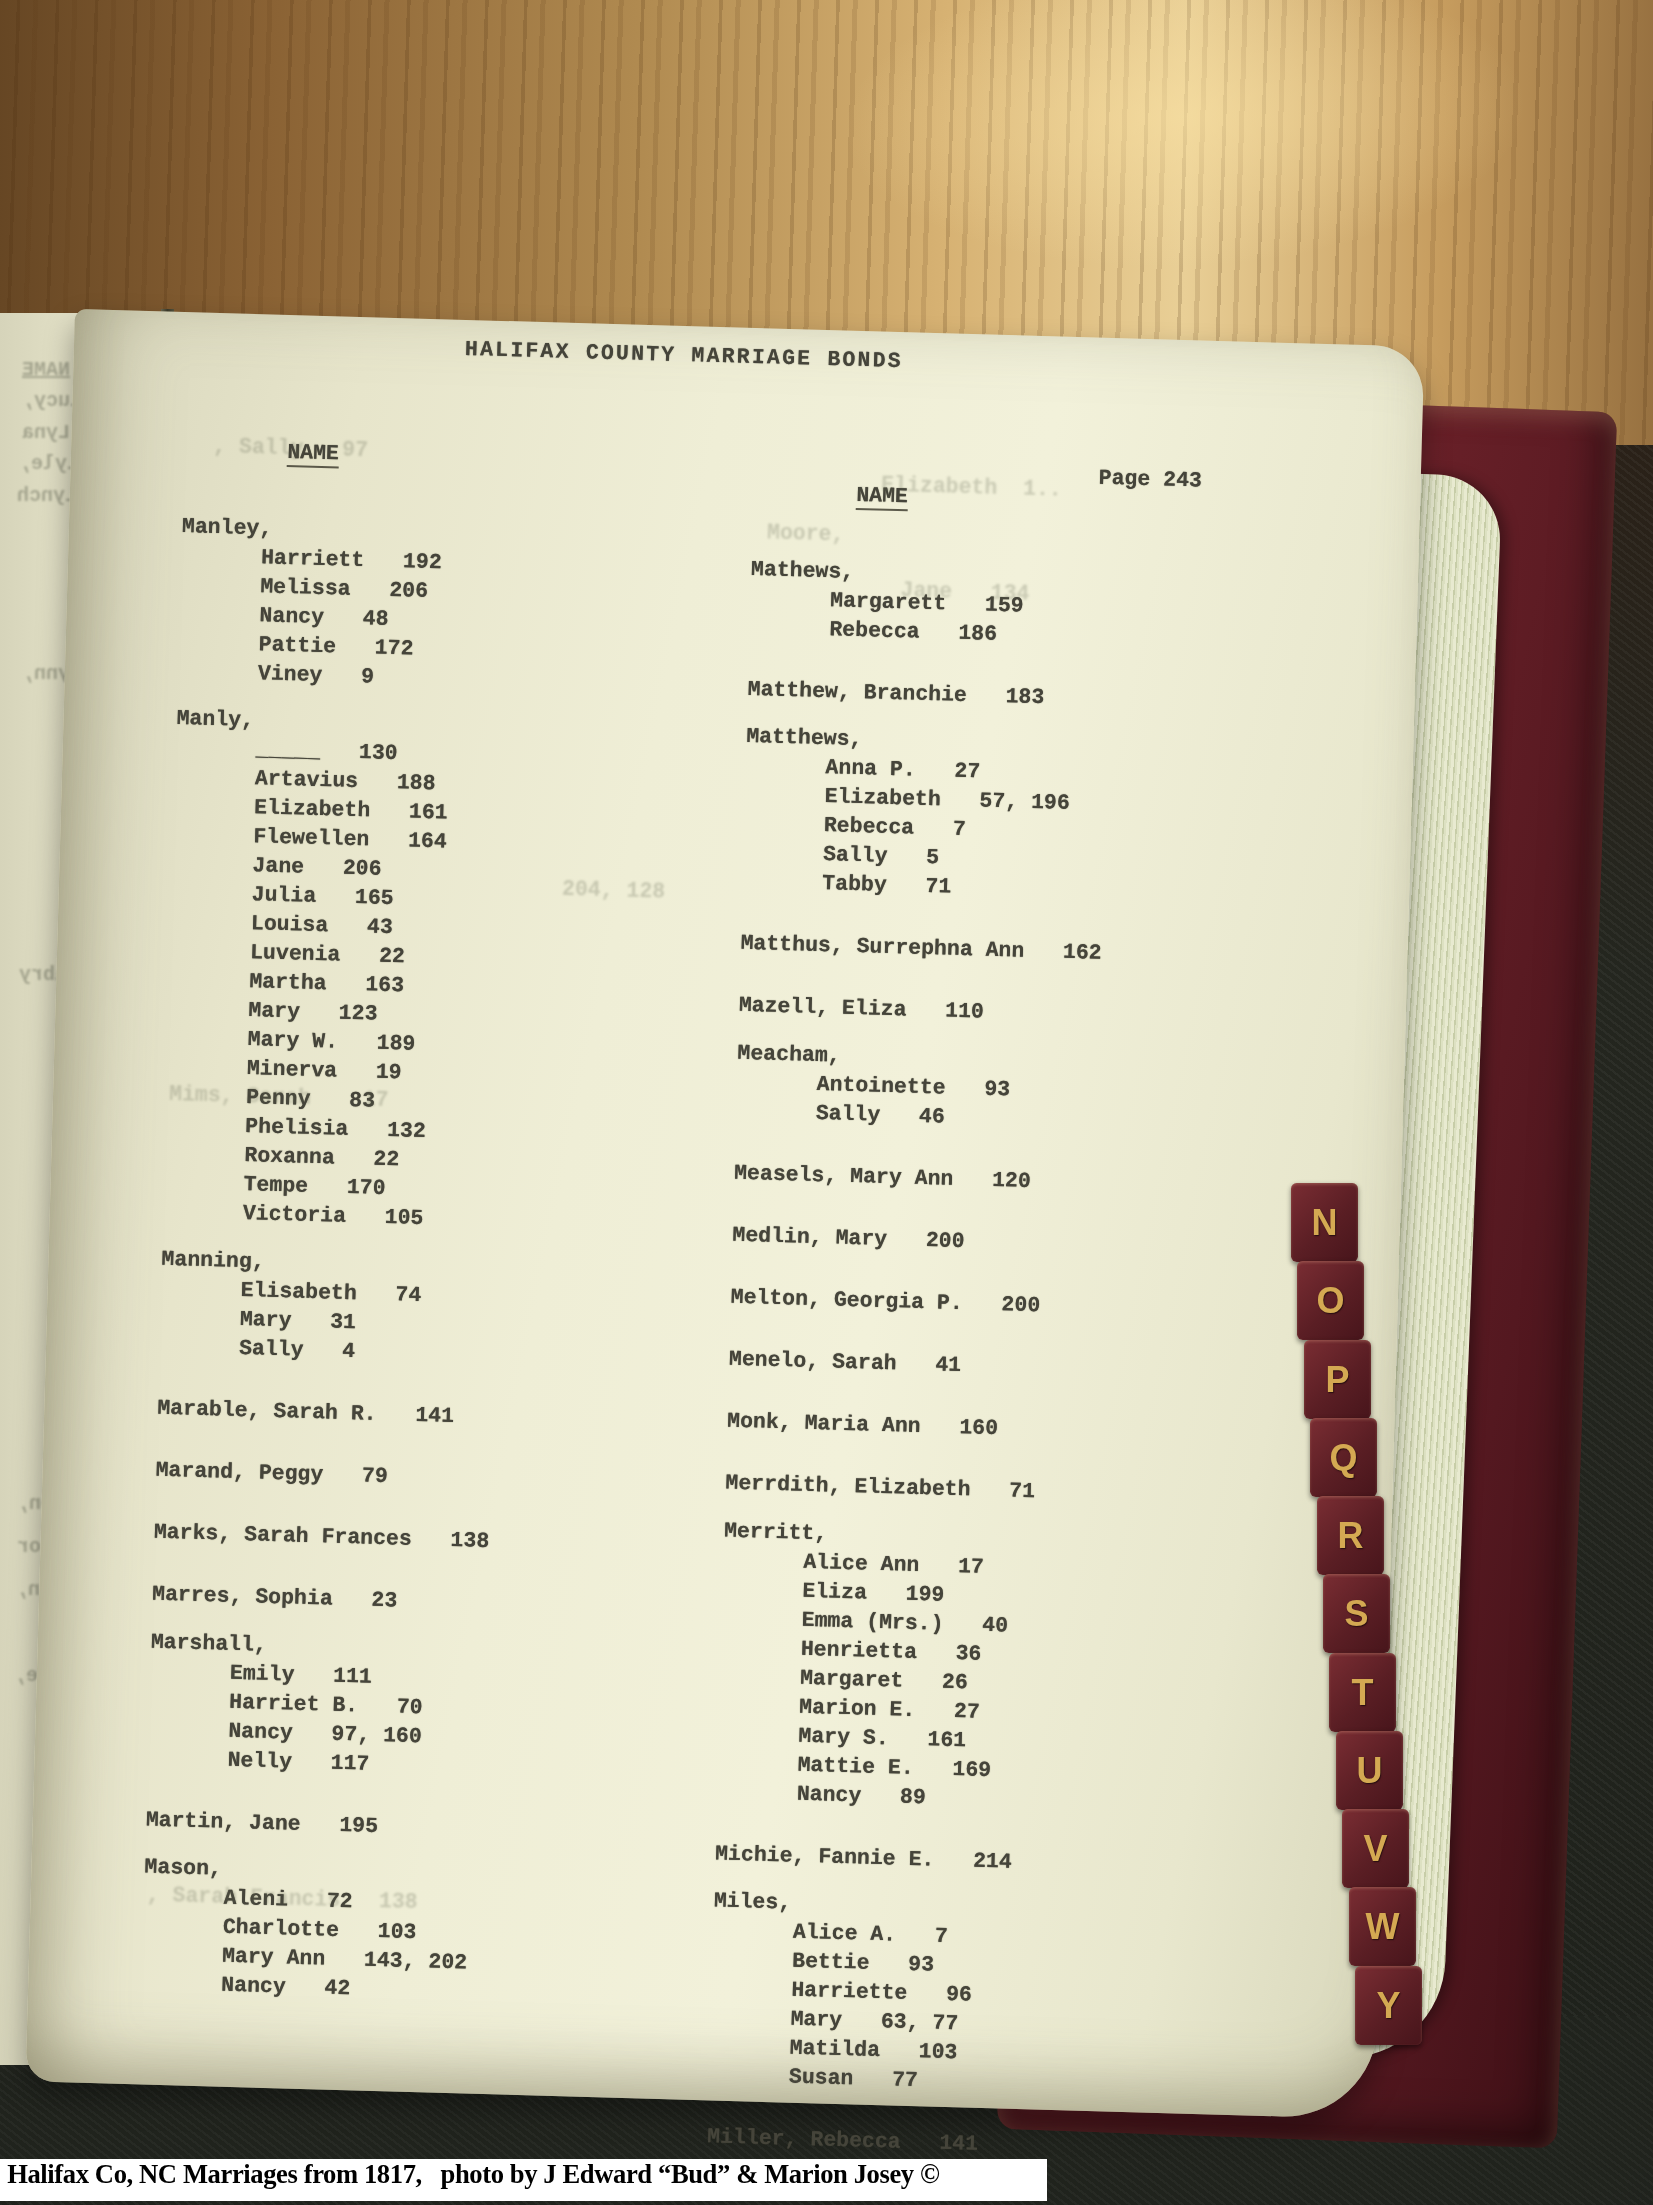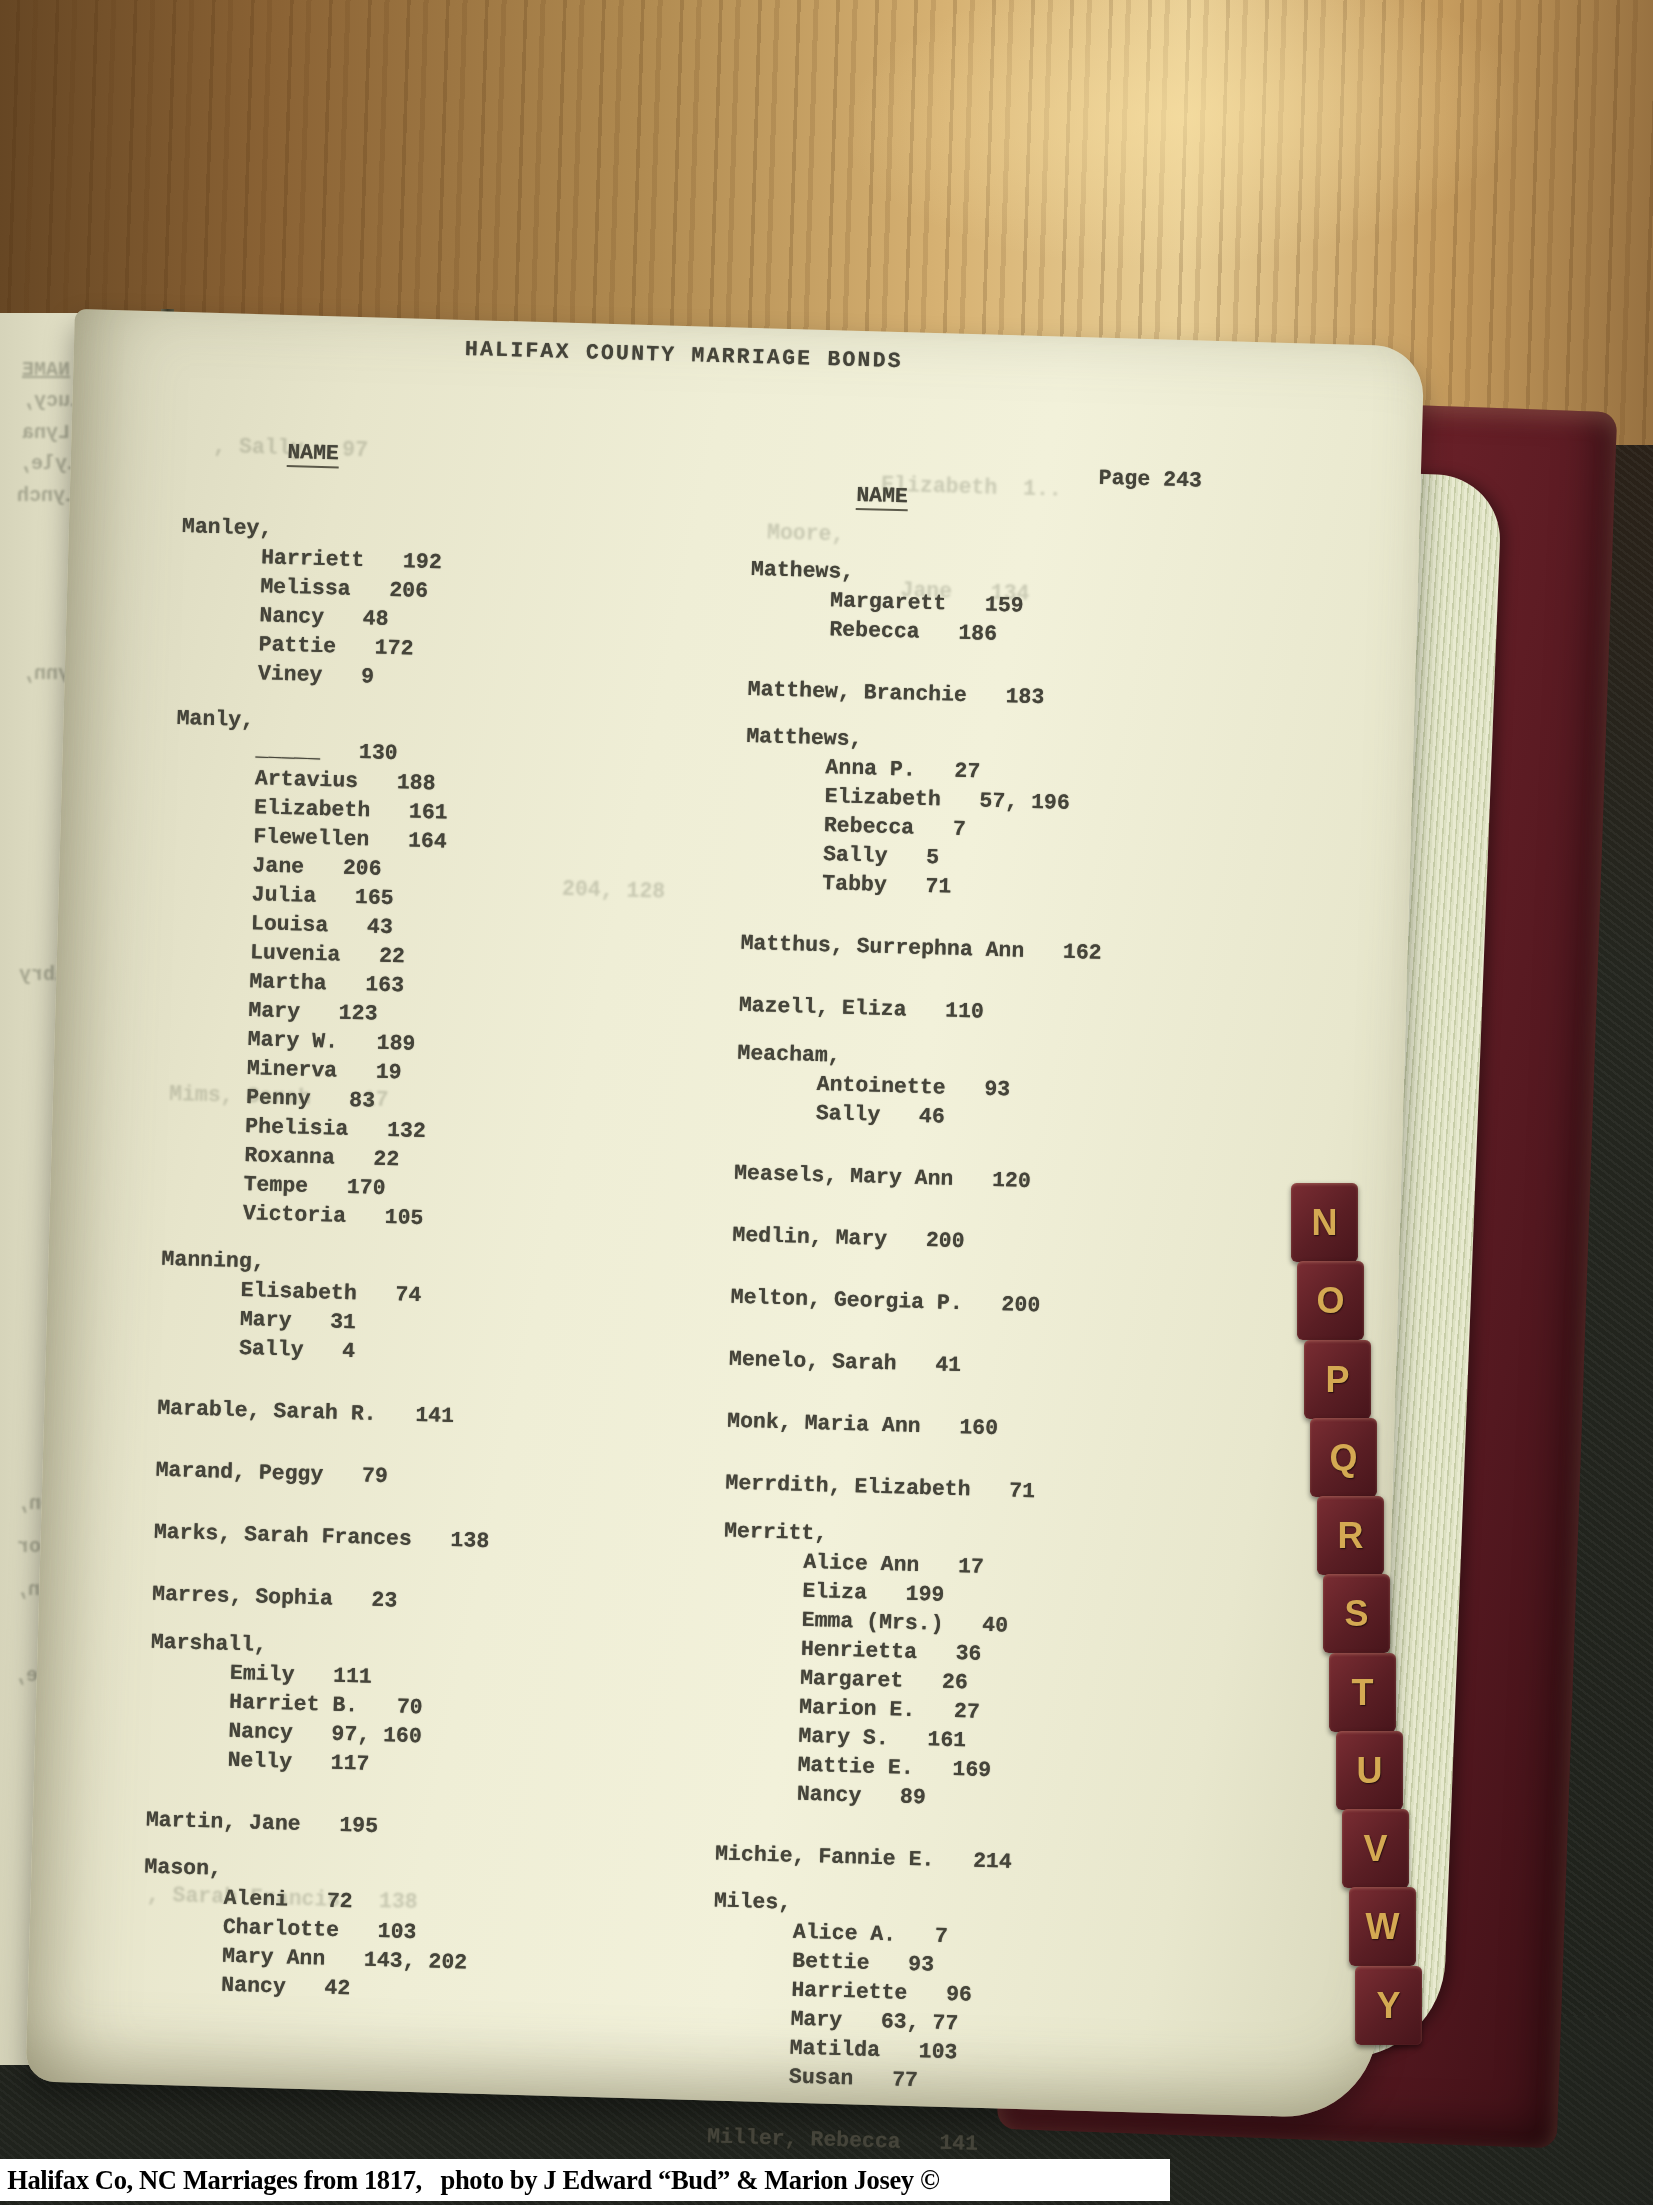--- a/index.html
+++ b/index.html
@@ -58,22 +58,22 @@
 
   
   .tab{position:absolute;width:67px;height:79px;z-index:6;border-radius:5.7px;
     background:linear-gradient(135deg,#7a2d33 0%,#5a1e24 55%,#47151b 100%);
     box-shadow:0 2.9px 5.7px rgba(0,0,0,.45), inset 0 1.4px 2.9px rgba(255,200,160,.25);
     display:flex;align-items:center;justify-content:center;
     color:#d4a952;font-family:"Liberation Sans",sans-serif;font-weight:bold;font-size:36px;
     text-shadow:0.7px 1.4px 1.4px rgba(0,0,0,.6);}
 
   
-  .caption-bar{position:absolute;left:0;top:2159px;width:1170px;height:42px;background:#ffffff;z-index:9;
-    display:flex;align-items:center;}
+  .caption-bar{position:absolute;left:0;top:2159px;width:1047px;height:42px;background:#ffffff;z-index:9;
+    display:flex;align-items:flex-start;}
   .caption-text{font-family:"Liberation Serif",serif;font-weight:bold;font-size:26.6px;color:#000;
     padding-left:7.2px;letter-spacing:-0.4px;white-space:pre;}
 
   .vignette{position:absolute;inset:0;z-index:8;pointer-events:none;
     background:radial-gradient(120% 120% at 50% 42%,rgba(0,0,0,0) 60%,rgba(0,0,0,.22) 100%);}
 </style>
 </head>
 <body>
 
 <div class="scene">

